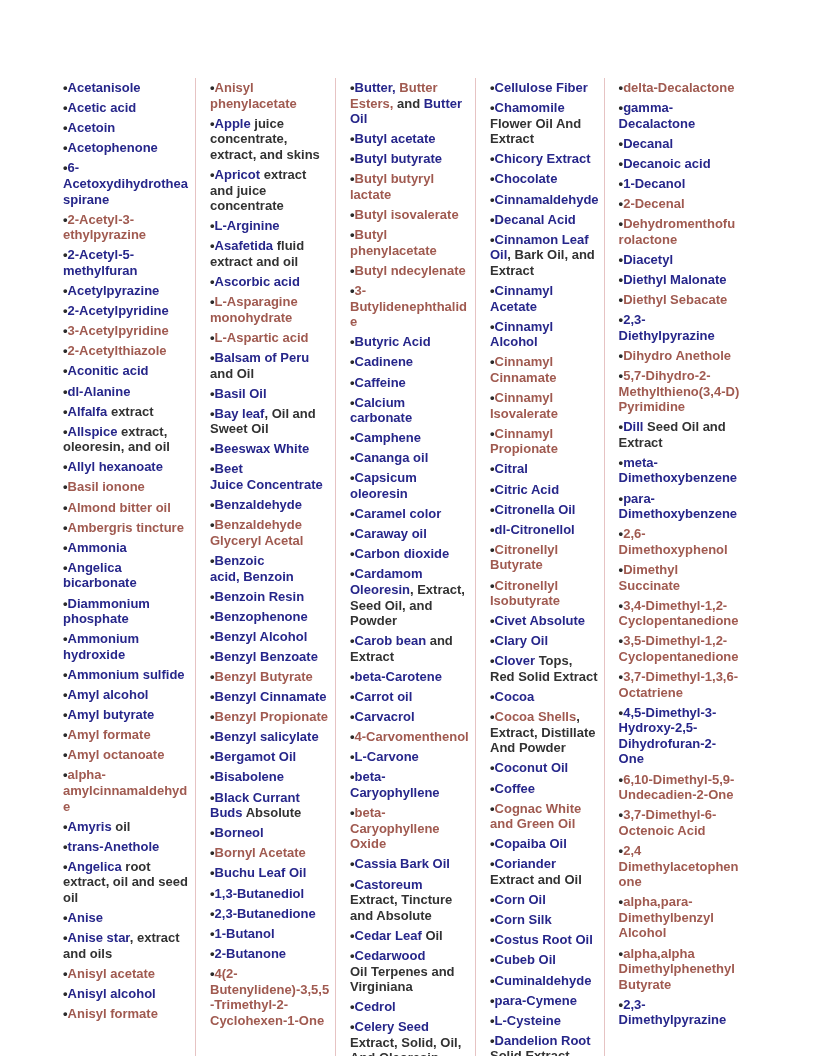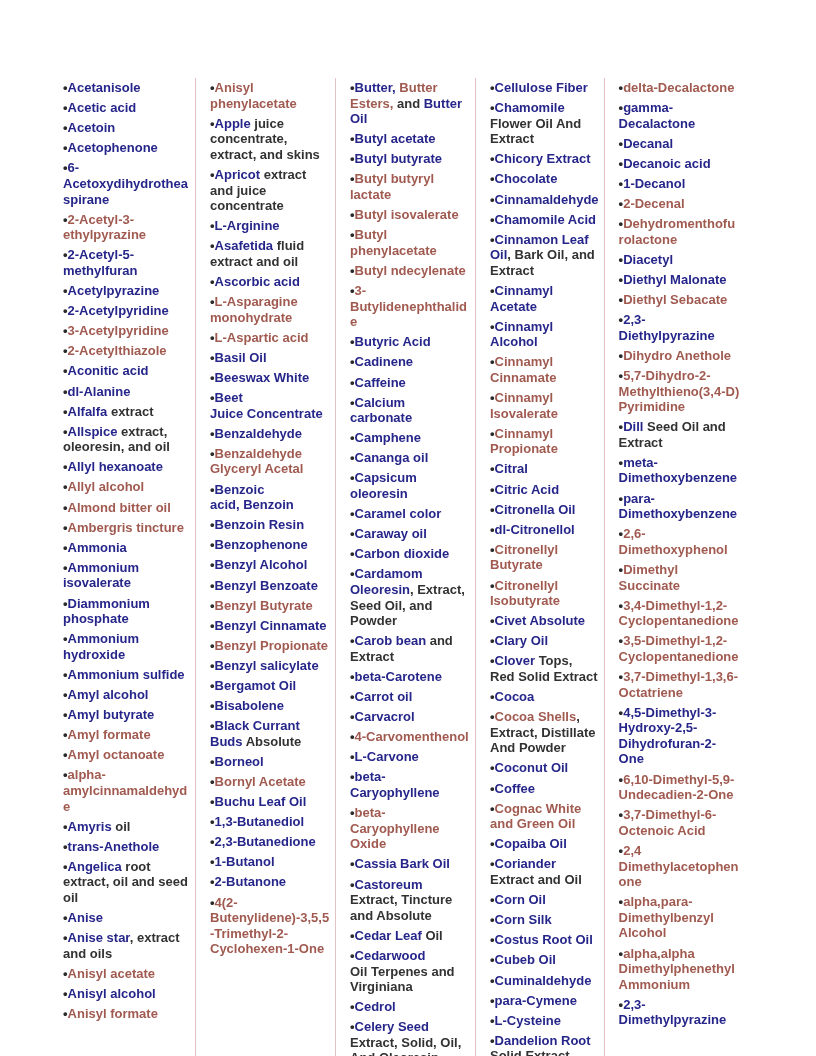--- a/index.html
+++ b/index.html
@@ -30,25 +30,25 @@
         <div class="item"><span class="bullet">•</span><span class="seg-b">2-Acetyl-5-methylfuran</span></div>
         <div class="item"><span class="bullet">•</span><span class="seg-b">Acetylpyrazine</span></div>
         <div class="item"><span class="bullet">•</span><span class="seg-b">2-Acetylpyridine</span></div>
         <div class="item"><span class="bullet">•</span><span class="seg-r">3-Acetylpyridine</span></div>
         <div class="item"><span class="bullet">•</span><span class="seg-r">2-Acetylthiazole</span></div>
         <div class="item"><span class="bullet">•</span><span class="seg-b">Aconitic acid</span></div>
         <div class="item"><span class="bullet">•</span><span class="seg-b">dl-Alanine</span></div>
         <div class="item"><span class="bullet">•</span><span class="seg-b">Alfalfa</span><span class="seg-k"> extract</span></div>
         <div class="item"><span class="bullet">•</span><span class="seg-b">Allspice</span><span class="seg-k"> extract, oleoresin, and oil</span></div>
         <div class="item"><span class="bullet">•</span><span class="seg-b">Allyl hexanoate</span></div>
-        <div class="item"><span class="bullet">•</span><span class="seg-r">Allyl alcohol</span></div>
+        <div class="item"><span class="bullet">•</span><span class="seg-r">Basil ionone</span></div>
         <div class="item"><span class="bullet">•</span><span class="seg-r">Almond bitter oil</span></div>
         <div class="item"><span class="bullet">•</span><span class="seg-r">Ambergris tincture</span></div>
         <div class="item"><span class="bullet">•</span><span class="seg-b">Ammonia</span></div>
-        <div class="item"><span class="bullet">•</span><span class="seg-b">Ammonium isovalerate</span></div>
+        <div class="item"><span class="bullet">•</span><span class="seg-b">Angelica bicarbonate</span></div>
         <div class="item"><span class="bullet">•</span><span class="seg-b">Diammonium phosphate</span></div>
         <div class="item"><span class="bullet">•</span><span class="seg-b">Ammonium hydroxide</span></div>
         <div class="item"><span class="bullet">•</span><span class="seg-b">Ammonium sulfide</span></div>
         <div class="item"><span class="bullet">•</span><span class="seg-b">Amyl alcohol</span></div>
         <div class="item"><span class="bullet">•</span><span class="seg-b">Amyl butyrate</span></div>
         <div class="item"><span class="bullet">•</span><span class="seg-r">Amyl formate</span></div>
         <div class="item"><span class="bullet">•</span><span class="seg-r">Amyl octanoate</span></div>
         <div class="item"><span class="bullet">•</span><span class="seg-r">alpha-amylcinnamaldehyde</span></div>
         <div class="item"><span class="bullet">•</span><span class="seg-b">Amyris</span><span class="seg-k"> oil</span></div>
         <div class="item"><span class="bullet">•</span><span class="seg-b">trans-Anethole</span></div>
@@ -61,21 +61,23 @@
       </div>
     <div class="col">
         <div class="item"><span class="bullet">•</span><span class="seg-r">Anisyl phenylacetate</span></div>
         <div class="item"><span class="bullet">•</span><span class="seg-b">Apple</span><span class="seg-k"> juice concentrate, extract, and skins</span></div>
         <div class="item"><span class="bullet">•</span><span class="seg-b">Apricot</span><span class="seg-k"> extract and juice concentrate</span></div>
         <div class="item"><span class="bullet">•</span><span class="seg-b">L-Arginine</span></div>
         <div class="item"><span class="bullet">•</span><span class="seg-b">Asafetida</span><span class="seg-k"> fluid extract and oil</span></div>
         <div class="item"><span class="bullet">•</span><span class="seg-b">Ascorbic acid</span></div>
         <div class="item"><span class="bullet">•</span><span class="seg-r">L-Asparagine monohydrate</span></div>
         <div class="item"><span class="bullet">•</span><span class="seg-r">L-Aspartic acid</span></div>
+        <div class="item"><span class="bullet">•</span><span class="seg-b">Balsam of Peru</span><span class="seg-k"> and Oil</span></div>
         <div class="item"><span class="bullet">•</span><span class="seg-b">Basil Oil</span></div>
+        <div class="item"><span class="bullet">•</span><span class="seg-b">Bay leaf</span><span class="seg-k">, Oil and Sweet Oil</span></div>
         <div class="item"><span class="bullet">•</span><span class="seg-b">Beeswax White</span></div>
         <div class="item"><span class="bullet">•</span><span class="seg-b">Beet
 Juice Concentrate</span></div>
         <div class="item"><span class="bullet">•</span><span class="seg-b">Benzaldehyde</span></div>
         <div class="item"><span class="bullet">•</span><span class="seg-r">Benzaldehyde Glyceryl Acetal</span></div>
         <div class="item"><span class="bullet">•</span><span class="seg-b">Benzoic
 acid, Benzoin</span></div>
         <div class="item"><span class="bullet">•</span><span class="seg-b">Benzoin Resin</span></div>
         <div class="item"><span class="bullet">•</span><span class="seg-b">Benzophenone</span></div>
         <div class="item"><span class="bullet">•</span><span class="seg-b">Benzyl Alcohol</span></div>
@@ -131,21 +133,21 @@
 Oil Terpenes and Virginiana</span></div>
         <div class="item"><span class="bullet">•</span><span class="seg-b">Cedrol</span></div>
         <div class="item"><span class="bullet">•</span><span class="seg-b">Celery Seed</span><span class="seg-k"> Extract, Solid, Oil, And Oleoresin</span></div>
       </div>
     <div class="col">
         <div class="item"><span class="bullet">•</span><span class="seg-b">Cellulose Fiber</span></div>
         <div class="item"><span class="bullet">•</span><span class="seg-b">Chamomile</span><span class="seg-k"> Flower Oil And Extract</span></div>
         <div class="item"><span class="bullet">•</span><span class="seg-b">Chicory Extract</span></div>
         <div class="item"><span class="bullet">•</span><span class="seg-b">Chocolate</span></div>
         <div class="item"><span class="bullet">•</span><span class="seg-b">Cinnamaldehyde</span></div>
-        <div class="item"><span class="bullet">•</span><span class="seg-b">Chamomile Acid</span></div>
+        <div class="item"><span class="bullet">•</span><span class="seg-b">Decanal Acid</span></div>
         <div class="item"><span class="bullet">•</span><span class="seg-b">Cinnamon Leaf Oil</span><span class="seg-k">, Bark Oil, and Extract</span></div>
         <div class="item"><span class="bullet">•</span><span class="seg-b">Cinnamyl Acetate</span></div>
         <div class="item"><span class="bullet">•</span><span class="seg-b">Cinnamyl Alcohol</span></div>
         <div class="item"><span class="bullet">•</span><span class="seg-r">Cinnamyl Cinnamate</span></div>
         <div class="item"><span class="bullet">•</span><span class="seg-r">Cinnamyl Isovalerate</span></div>
         <div class="item"><span class="bullet">•</span><span class="seg-r">Cinnamyl Propionate</span></div>
         <div class="item"><span class="bullet">•</span><span class="seg-b">Citral</span></div>
         <div class="item"><span class="bullet">•</span><span class="seg-b">Citric Acid</span></div>
         <div class="item"><span class="bullet">•</span><span class="seg-b">Citronella Oil</span></div>
         <div class="item"><span class="bullet">•</span><span class="seg-b">dl-Citronellol</span></div>
@@ -192,17 +194,17 @@
         <div class="item"><span class="bullet">•</span><span class="seg-r">2,6-Dimethoxyphenol</span></div>
         <div class="item"><span class="bullet">•</span><span class="seg-r">Dimethyl Succinate</span></div>
         <div class="item"><span class="bullet">•</span><span class="seg-r">3,4-Dimethyl-1,2-Cyclopentanedione</span></div>
         <div class="item"><span class="bullet">•</span><span class="seg-r">3,5-Dimethyl-1,2-Cyclopentanedione</span></div>
         <div class="item"><span class="bullet">•</span><span class="seg-r">3,7-Dimethyl-1,3,6-Octatriene</span></div>
         <div class="item"><span class="bullet">•</span><span class="seg-b">4,5-Dimethyl-3-Hydroxy-2,5-Dihydrofuran-2-One</span></div>
         <div class="item"><span class="bullet">•</span><span class="seg-r">6,10-Dimethyl-5,9-Undecadien-2-One</span></div>
         <div class="item"><span class="bullet">•</span><span class="seg-r">3,7-Dimethyl-6-Octenoic Acid</span></div>
         <div class="item"><span class="bullet">•</span><span class="seg-r">2,4 Dimethylacetophenone</span></div>
         <div class="item"><span class="bullet">•</span><span class="seg-r">alpha,para-Dimethylbenzyl Alcohol</span></div>
-        <div class="item"><span class="bullet">•</span><span class="seg-r">alpha,alpha Dimethylphenethyl Ammonium</span></div>
+        <div class="item"><span class="bullet">•</span><span class="seg-r">alpha,alpha Dimethylphenethyl Butyrate</span></div>
         <div class="item"><span class="bullet">•</span><span class="seg-b">2,3-Dimethylpyrazine</span></div>
       </div>
   </div>
 </div>
 
 </body></html>

